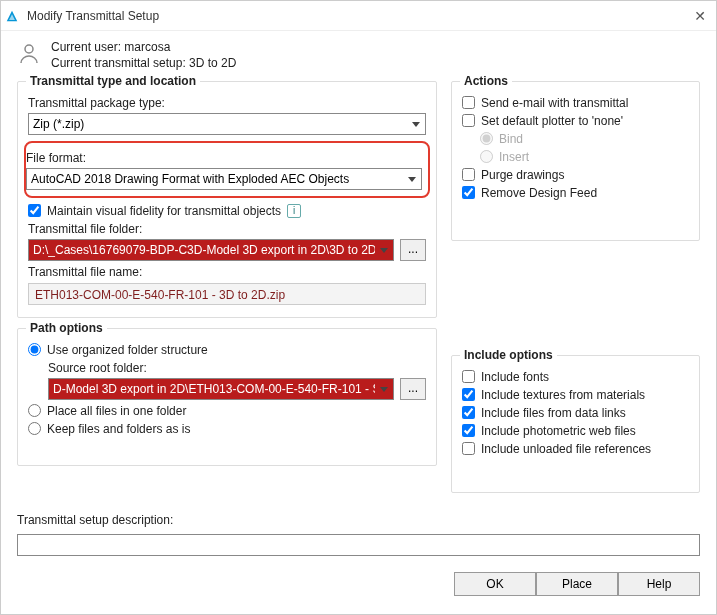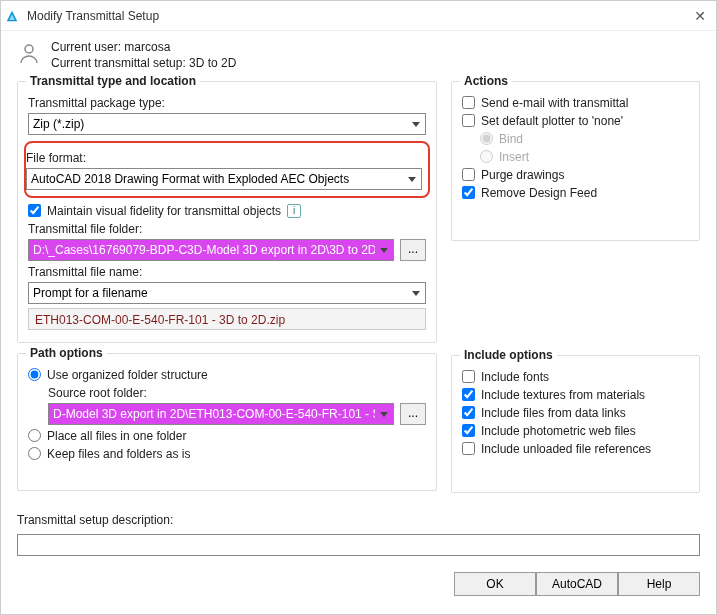--- a/index.html
+++ b/index.html
@@ -22,21 +22,21 @@
 select { appearance: none; -webkit-appearance: none; background-image: none; padding-right: 18px; }
 .select-wrap { position: relative; }
 .select-wrap::after { content: ""; position: absolute; right: 6px; top: 9px; border-left: 4px solid transparent; border-right: 4px solid transparent; border-top: 5px solid #444; pointer-events: none; }
 .highlight-box { border: 2px solid #e23b2e; border-radius: 8px; padding: 4px 6px 6px 0; margin: 6px -4px 6px -4px; }
 .row-flex { display: flex; align-items: center; gap: 6px; }
 .browse-btn { width: 26px; height: 22px; border: 1px solid #999; background: #f0f0f0; text-align: center; line-height: 18px; cursor: default; }
 .checkbox-row, .radio-row { display: flex; align-items: flex-start; gap: 6px; margin: 4px 0; color: #222; }
 .checkbox-row input, .radio-row input { margin: 0; }
 .disabled-text { color: #aaa; }
 .readonly-box { border: 1px solid #ccc; background: #f4f4f4; color: #7f1d1d; height: 22px; line-height: 22px; padding: 0 6px; margin-top: 4px; }
-.blue-sel { background: #d946ef; color: #fff; }
+.blue-sel { background: #b91c1c; color: #fff; }
 .indent { margin-left: 18px; }
 .info-icon { display: inline-block; width: 14px; height: 14px; border: 1px solid #6aa; color: #277; text-align: center; line-height: 12px; font-size: 10px; border-radius: 2px; }
 .bottom-area { padding: 6px 16px 10px 16px; }
 .desc-input { width: 100%; height: 24px; border: 1px solid #888; margin-top: 4px; }
 .button-row { display: flex; justify-content: flex-end; gap: 0; padding: 6px 16px 12px 0; }
 .btn { width: 82px; height: 24px; border: 1px solid #999; background: #f0f0f0; text-align: center; line-height: 22px; cursor: default; }
 .radio-sub { margin-left: 20px; }
 </style>
 </head>
 <body>
@@ -81,21 +81,20 @@
           <span class="info-icon">i</span>
         </div>
 
         <label class="fld">Transmittal file folder:</label>
         <div class="row-flex">
           <div class="select-wrap" style="flex:1"><select class="blue-sel"><option>D:\_Cases\16769079-BDP-C3D-Model 3D export in 2D\3D to 2D</option></select></div>
           <div class="browse-btn">...</div>
         </div>
 
         <label class="fld">Transmittal file name:</label>
-        <div class="select-wrap"><select><option>Prompt for a filename</option></select></div>
 
         <div class="readonly-box">ETH013-COM-00-E-540-FR-101 - 3D to 2D.zip</div>
       </div>
 
       <div class="group" style="height:138px">
         <span class="group-title">Path options</span>
 
         <div class="radio-row">
           <input type="radio" name="pathopt" checked="" style="">
           <span>Use organized folder structure</span>
@@ -179,15 +178,15 @@
   </div>
 </div>
 
 <div class="bottom-area">
   <label class="fld">Transmittal setup description:</label>
   <input type="text" class="desc-input" value="" style="">
 </div>
 
 <div class="button-row">
   <div class="btn">OK</div>
-  <div class="btn">AutoCAD</div>
+  <div class="btn">Place</div>
   <div class="btn">Help</div>
 </div>
 
 </body></html>

